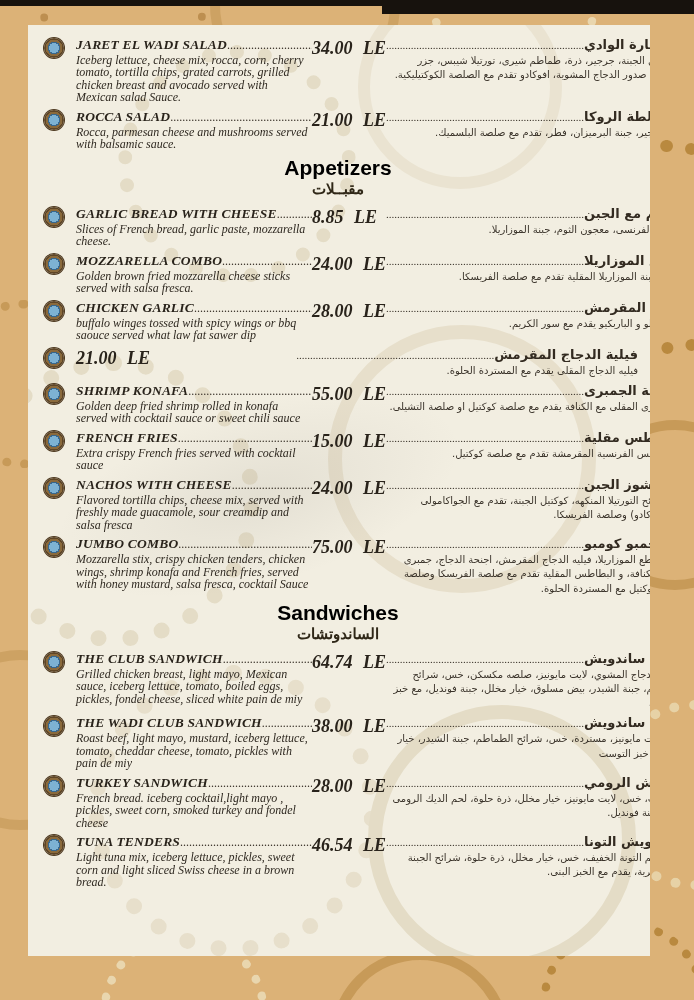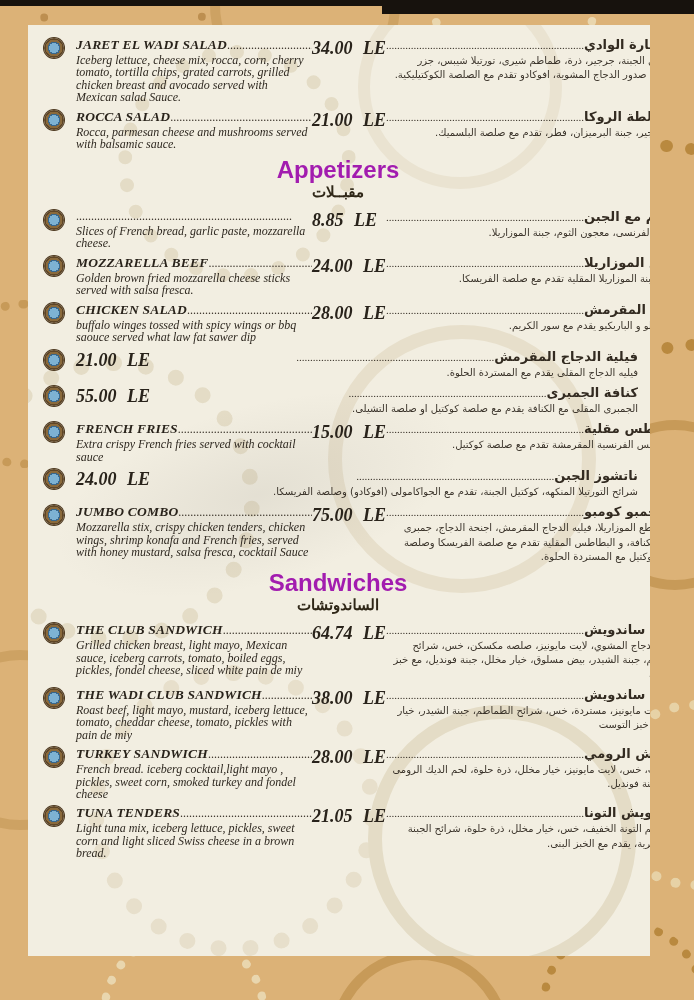--- a/index.html
+++ b/index.html
@@ -61,21 +61,21 @@
   .price-cell{flex:0 0 72px;width:72px;font-style:italic;font-weight:bold;font-size:18px;color:#29231b;white-space:nowrap;padding-top:1px;}
   .price-cur{margin-left:6px;}
   .ar{flex:1;direction:rtl;text-align:right;color:#332b21;padding-left:2px;}
   .ar .title-line{direction:rtl;}
   .ar-title{font-family:"DejaVu Sans", sans-serif;font-weight:bold;font-size:13px;white-space:nowrap;}
   .ar-dots{flex:1;overflow:hidden;white-space:nowrap;font-size:11px;color:#3a332a;}
   .ar-dots::after{content:"........................................................................";}
   .ar-desc{font-family:"DejaVu Sans", sans-serif;font-size:10px;line-height:1.42;color:#3a332a;margin-top:2px;}
 
   .sec-header{text-align:center;margin:6px 0 8px;}
-  .sec-title-en{font-family:"Liberation Sans", sans-serif;font-weight:bold;font-size:24px;color:#a21caf;line-height:1.05;}
+  .sec-title-en{font-family:"Liberation Sans", sans-serif;font-weight:bold;font-size:21px;color:#000000;line-height:1.05;}
   .sec-title-ar{font-family:Liberation Sans, sans-serif;font-weight:bold;font-size:15px;color:#2f2717;margin-top:1px;}
 </style>
 </head>
 <body>
 
 <div class="ring r1"></div>
 <div class="ring r2"></div>
 <div class="ring r3"></div>
 <div class="ring r4"></div>
 <div class="ring r5"></div>
@@ -149,62 +149,63 @@
     <div class="section">
       <div class="sec-header">
         <div class="sec-title-en">Appetizers</div>
         <div class="sec-title-ar">مقبــلات</div>
       </div>
       <div class="rows">
           <div class="row">
     <span class="bullet"></span>
     <div class="en">
       <div class="title-line">
+        <span class="title">GARLIC BREAD WITH CHEESE</span>
         <span class="dots"></span>
       </div>
       <div class="desc">Slices of French bread, garlic paste, mozzarella cheese.</div>
     </div>
     <div class="price-cell">
       <span class="price-val">8.85</span>
       <span class="price-cur">LE</span>
     </div>
     <div class="ar" dir="rtl">
       <div class="title-line">
         <span class="ar-title">خبز الثوم مع الجبن</span>
         <span class="ar-dots"></span>
       </div>
       <div class="ar-desc">شرائح الخبز الفرنسى، معجون الثوم، جبنة الموزاريلا.</div>
     </div>
   </div>
           <div class="row">
     <span class="bullet"></span>
     <div class="en">
       <div class="title-line">
-        <span class="title">MOZZARELLA BEEF</span>
+        <span class="title">MOZZARELLA COMBO</span>
         <span class="dots"></span>
       </div>
       <div class="desc">Golden brown fried mozzarella cheese sticks served with salsa fresca.</div>
     </div>
     <div class="price-cell">
       <span class="price-val">24.00</span>
       <span class="price-cur">LE</span>
     </div>
     <div class="ar" dir="rtl">
       <div class="title-line">
         <span class="ar-title">قطع الموزاريلا</span>
         <span class="ar-dots"></span>
       </div>
       <div class="ar-desc">قطع جبنة الموزاريلا المقلية تقدم مع صلصة الفريسكا.</div>
     </div>
   </div>
           <div class="row">
     <span class="bullet"></span>
     <div class="en">
       <div class="title-line">
-        <span class="title">CHICKEN SALAD</span>
+        <span class="title">CHICKEN GARLIC</span>
         <span class="dots"></span>
       </div>
       <div class="desc">buffalo winges tossed with spicy wings or bbq saouce served what law fat sawer dip</div>
     </div>
     <div class="price-cell">
       <span class="price-val">28.00</span>
       <span class="price-cur">LE</span>
     </div>
     <div class="ar" dir="rtl">
       <div class="title-line">
@@ -223,20 +224,27 @@
     <div class="ar" dir="rtl">
       <div class="title-line">
         <span class="ar-title">فيلية الدجاج المقرمش</span>
         <span class="ar-dots"></span>
       </div>
       <div class="ar-desc">فيليه الدجاج المقلى يقدم مع المستردة الحلوة.</div>
     </div>
   </div>
           <div class="row">
     <span class="bullet"></span>
+    <div class="en">
+      <div class="title-line">
+        <span class="title">SHRIMP KONAFA</span>
+        <span class="dots"></span>
+      </div>
+      <div class="desc">Golden deep fried shrimp rolled in konafa served with cocktail sauce or sweet chili sauce</div>
+    </div>
     <div class="price-cell">
       <span class="price-val">55.00</span>
       <span class="price-cur">LE</span>
     </div>
     <div class="ar" dir="rtl">
       <div class="title-line">
         <span class="ar-title">كنافة الجمبرى</span>
         <span class="ar-dots"></span>
       </div>
       <div class="ar-desc">الجمبرى المقلى مع الكنافة يقدم مع صلصة كوكتيل او صلصة التشيلى.</div>
@@ -258,20 +266,27 @@
     <div class="ar" dir="rtl">
       <div class="title-line">
         <span class="ar-title">بطاطس مقلية</span>
         <span class="ar-dots"></span>
       </div>
       <div class="ar-desc">البطاطس الفرنسية المقرمشة تقدم مع صلصة كوكتيل.</div>
     </div>
   </div>
           <div class="row">
     <span class="bullet"></span>
+    <div class="en">
+      <div class="title-line">
+        <span class="title">NACHOS WITH CHEESE</span>
+        <span class="dots"></span>
+      </div>
+      <div class="desc">Flavored tortilla chips, cheese mix, served with freshly made guacamole, sour creamdip and salsa fresca</div>
+    </div>
     <div class="price-cell">
       <span class="price-val">24.00</span>
       <span class="price-cur">LE</span>
     </div>
     <div class="ar" dir="rtl">
       <div class="title-line">
         <span class="ar-title">ناتشوز الجبن</span>
         <span class="ar-dots"></span>
       </div>
       <div class="ar-desc">شرائح التورتيلا المنكهه، كوكتيل الجبنة، تقدم مع الجواكامولى (افوكادو) وصلصة الفريسكا.</div>
@@ -307,21 +322,21 @@
         <div class="sec-title-ar">الساندوتشات</div>
       </div>
       <div class="rows">
           <div class="row">
     <span class="bullet"></span>
     <div class="en">
       <div class="title-line">
         <span class="title">THE CLUB SANDWICH</span>
         <span class="dots"></span>
       </div>
-      <div class="desc">Grilled chicken breast, light mayo, Mexican sauce, iceberg carrots, tomato, boiled eggs, pickles, fondel cheese, sliced white pain de miy</div>
+      <div class="desc">Grilled chicken breast, light mayo, Mexican sauce, iceberg lettuce, tomato, boiled eggs, pickles, fondel cheese, sliced white pain de miy</div>
     </div>
     <div class="price-cell">
       <span class="price-val">64.74</span>
       <span class="price-cur">LE</span>
     </div>
     <div class="ar" dir="rtl">
       <div class="title-line">
         <span class="ar-title">كلوب ساندويش</span>
         <span class="ar-dots"></span>
       </div>
@@ -373,21 +388,21 @@
           <div class="row">
     <span class="bullet"></span>
     <div class="en">
       <div class="title-line">
         <span class="title">TUNA TENDERS</span>
         <span class="dots"></span>
       </div>
       <div class="desc">Light tuna mix, iceberg lettuce, pickles, sweet corn and light sliced Swiss cheese in a brown bread.</div>
     </div>
     <div class="price-cell">
-      <span class="price-val">21.05</span>
+      <span class="price-val">46.54</span>
       <span class="price-cur">LE</span>
     </div>
     <div class="ar" dir="rtl">
       <div class="title-line">
         <span class="ar-title">ساندويش التونا</span>
         <span class="ar-dots"></span>
       </div>
       <div class="ar-desc">قطع لحم التونة الخفيف، خس، خيار مخلل، ذرة حلوة، شرائح الجبنة السويسرية، يقدم مع الخبز البنى.</div>
     </div>
   </div>

